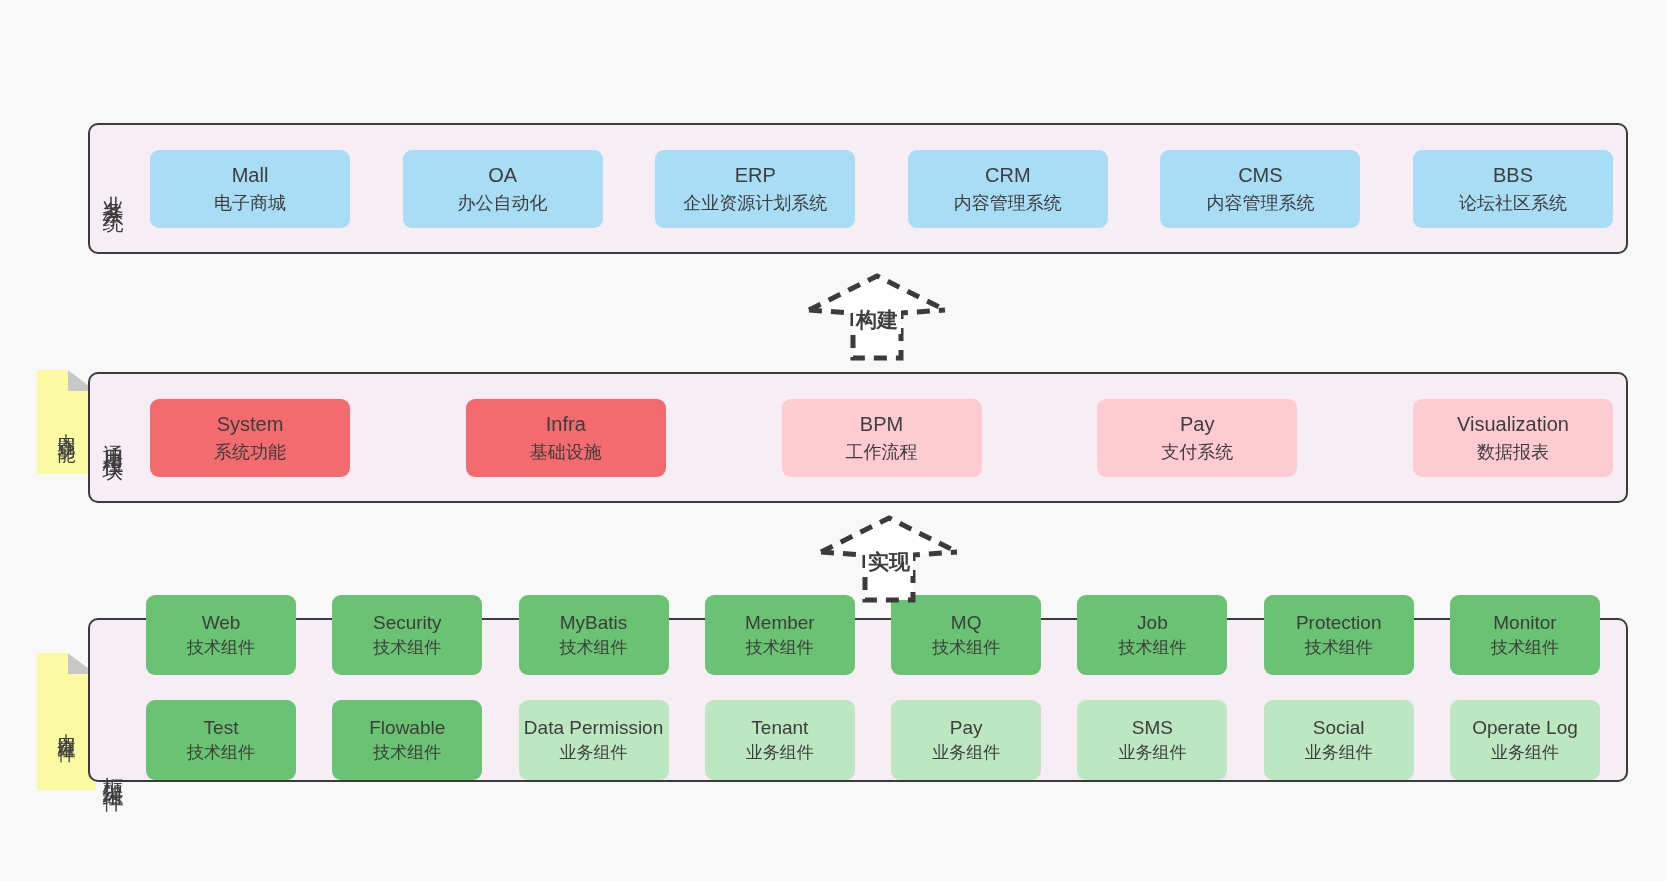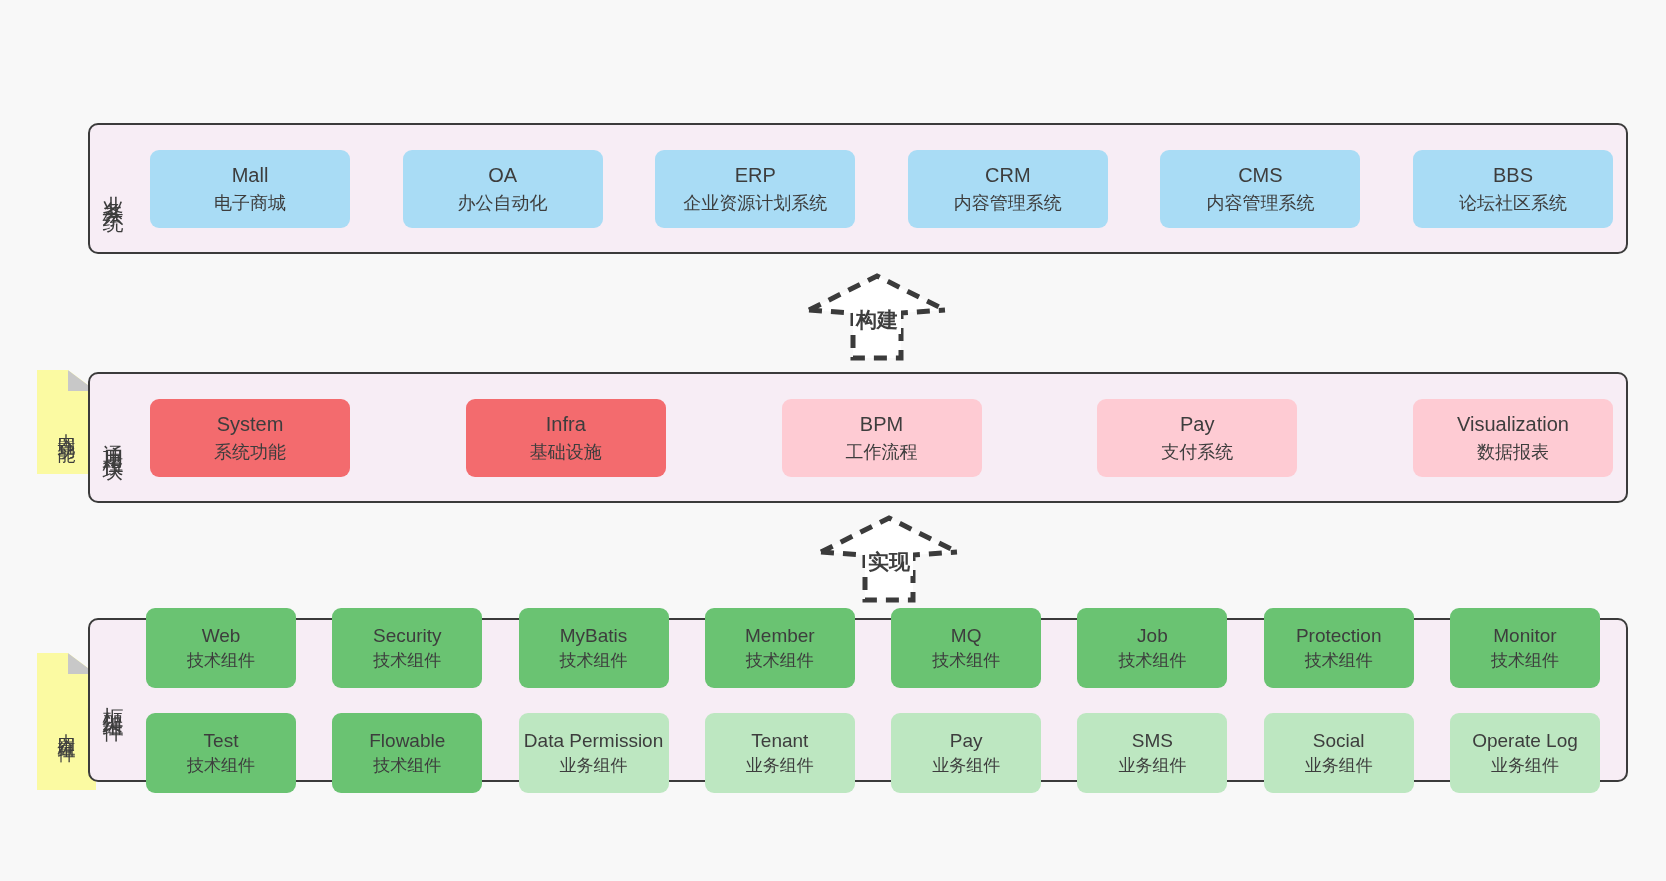--- a/index.html
+++ b/index.html
@@ -9,21 +9,21 @@
   }
   html,body{margin:0;padding:0;}
   body{background:var(--c-page_bg);font-family:"Liberation Sans","DejaVu Sans",sans-serif;color:var(--c-text);}
   #canvas{position:relative;width:1666px;height:881px;background:var(--c-page_bg);overflow:hidden;padding-left:12px;}
 
   .band{position:absolute;left:88px;width:1540px;box-sizing:border-box;
     background:var(--c-band_bg);border:2px solid var(--c-band_border);border-radius:10px;
     display:flex;align-items:center;z-index:2;}
   #band-business{top:123px;height:131px;}
   #band-modules{top:372px;height:131px;}
-  #band-framework{top:618px;height:164px;}
+  #band-framework{top:618px;height:164px;align-items:flex-end;}
 
   .vlabel{writing-mode:vertical-lr;text-orientation:upright;font-size:21px;letter-spacing:5px;
     color:var(--c-text);margin-left:13px;flex-shrink:0;line-height:1;}
 
   .boxes{flex:1;display:flex;justify-content:space-between;align-items:center;padding:0 13px 0 26px;}
   .rows{flex:1;display:flex;flex-direction:column;gap:25px;padding:0 26px 0 22px;}
   .row{display:flex;justify-content:space-between;}
 
   .box{box-sizing:border-box;border-radius:9px;display:flex;flex-direction:column;
     justify-content:center;align-items:center;text-align:center;color:var(--c-text);}

